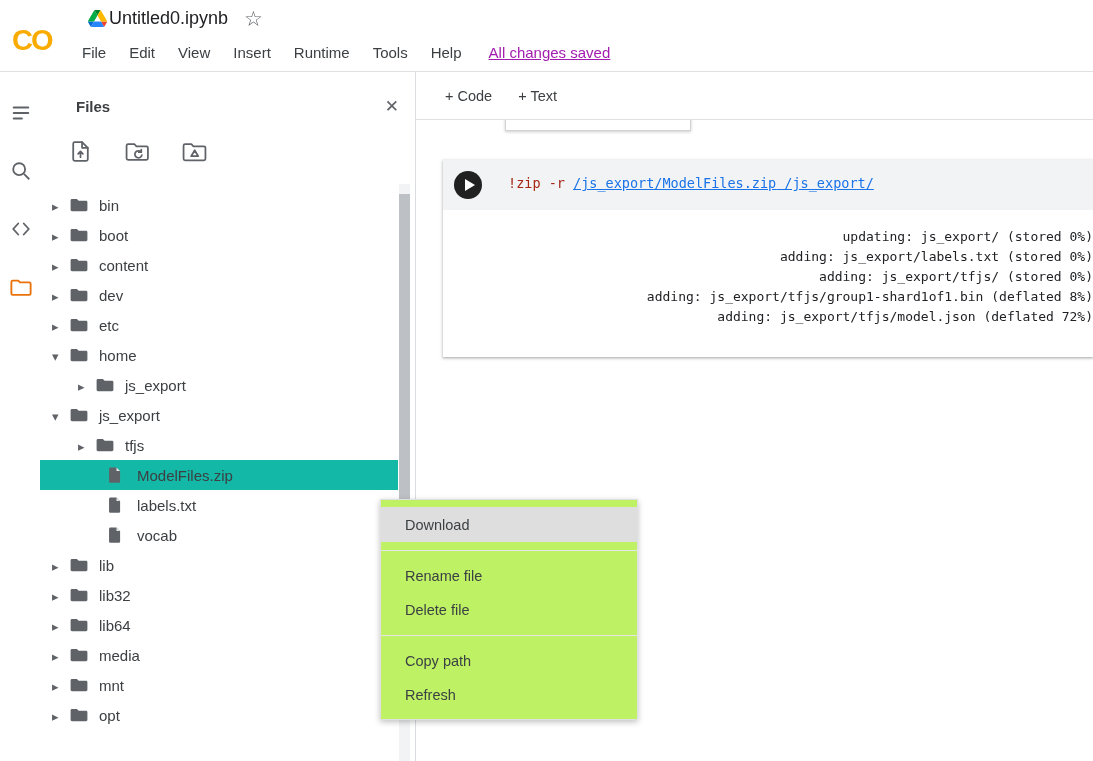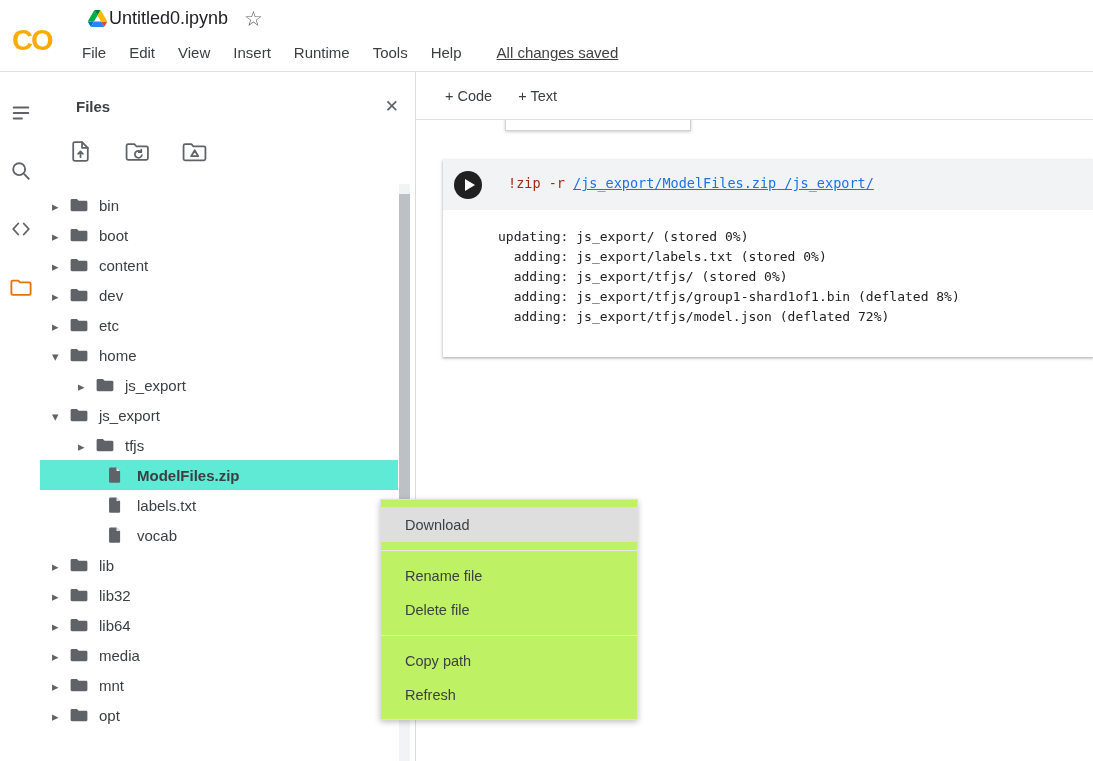--- a/index.html
+++ b/index.html
@@ -12,41 +12,41 @@
             border-bottom:1px solid #e0e0e0; z-index:15; }
   .logo { position:absolute; left:12px; top:4px; font-size:29px; font-weight:700;
           color:#f9ab00; letter-spacing:-2px;margin-top:20px; }
   .title-row { position:absolute; left:88px; top:8px; display:flex; align-items:center; gap:2px; }
   .drive-ico { width:19px; height:17px; display:block; }
   .doc-title { font-size:18px; color:#202124; }
   .star { font-size:21px; color:#5f6368; margin-left:14px; line-height:1; }
   .menu-row { position:absolute; left:82px; top:44px; display:flex; gap:23px;
               font-size:15px; color:#3c4043; align-items:center; }
   .menu-item { cursor:default; }
-  .save-status { color:#404040; text-decoration:underline; margin-left:12px; }
+  .save-status { color:#a21caf; text-decoration:underline; margin-left:4px; }
 
   
   .left-rail { position:absolute; left:0; top:72px; bottom:0; width:40px; background:#fff; z-index:3; }
   .rail-btn { position:absolute; left:8px; width:26px; height:26px; color:#5f6368;
               display:flex; align-items:center; justify-content:center; }
   .rail-btn svg { width:22px; height:22px; }
   .rail-active { color:#e8710a; }
 
   
   .files-panel { position:absolute; left:40px; top:72px; bottom:0; width:375px; background:#fff; z-index:2; }
   .files-header { display:flex; justify-content:space-between; align-items:center;
                   padding:26px 16px 0 10px; }
   .files-title { font-size:15px; font-weight:700; color:#3c4043;margin-left:26px; }
   .close-x { font-size:17px; color:#5f6368; line-height:1; }
   .files-toolbar { display:flex; gap:32px; margin:24px 0 0 28px; color:#5f6368; }
   .ft-btn svg { width:25px; height:25px; }
 
   .tree { position:absolute; left:0; top:118px; width:358px; }
   .tree-row { height:30px; display:flex; align-items:center; font-size:15px; color:#3c4043; }
-  .tree-row.sel { background:#5eead4;font-weight:bold; }
+  .tree-row.sel { background:#14b8a6; }
   .ind0 { padding-left:12px; }
   .ind1 { padding-left:38px; }
   .ind1f { padding-left:50px; }
   .arrow { width:15px; flex:none; color:#5f6368; text-align:left; }
   .arrow.collapsed::before { content:"▸"; font-size:13px; }
   .arrow.expanded::before  { content:"▾"; font-size:13px; }
   .arrow.none::before      { content:""; }
   .ficon { width:20px; margin:0 9px 0 3px; flex:none; display:flex; align-items:center; }
   .ficon svg { display:block; }
 
@@ -75,21 +75,21 @@
   .play-btn { position:absolute; left:11px; top:11px; width:28px; height:28px; border-radius:50%;
               background:#212121; display:flex; align-items:center; justify-content:center; }
   .play-tri { width:0; height:0; border-left:10px solid #fff;
               border-top:6px solid transparent; border-bottom:6px solid transparent; margin-left:3px; }
   .code-line { position:absolute; left:65px; top:15px; white-space:pre;
                font-family:"DejaVu Sans Mono","Liberation Mono",monospace; font-size:13.5px; }
   .code-cmd { color:#a52714; }
   .code-link { color:#1a73e8; text-decoration:underline; }
   .cell-output { padding:17px 0 0 55px; font-family:"DejaVu Sans Mono","Liberation Mono",monospace;
                  font-size:13px; color:#202124; line-height:20px; }
-  .out-line { white-space:pre; }
+  .out-line { white-space:pre;text-align:right; }
 
   .main-scroll-thumb { position:absolute; right:0; top:0; width:8px; height:12px; background:#7d8085; }
 
   
   .context-menu { position:absolute; left:380px; top:499px; width:258px; background:#bef264;
                   border:1px solid #e0e0e0; box-shadow:0 2px 6px rgba(0,0,0,.25);
                   padding:7px 0; z-index:30; }
   .cm-item { height:34px; display:flex; align-items:center; padding-left:24px;
              font-size:14.5px; color:#3c4043; }
   .cm-item.hl { background:#dedede; height:35px; }

